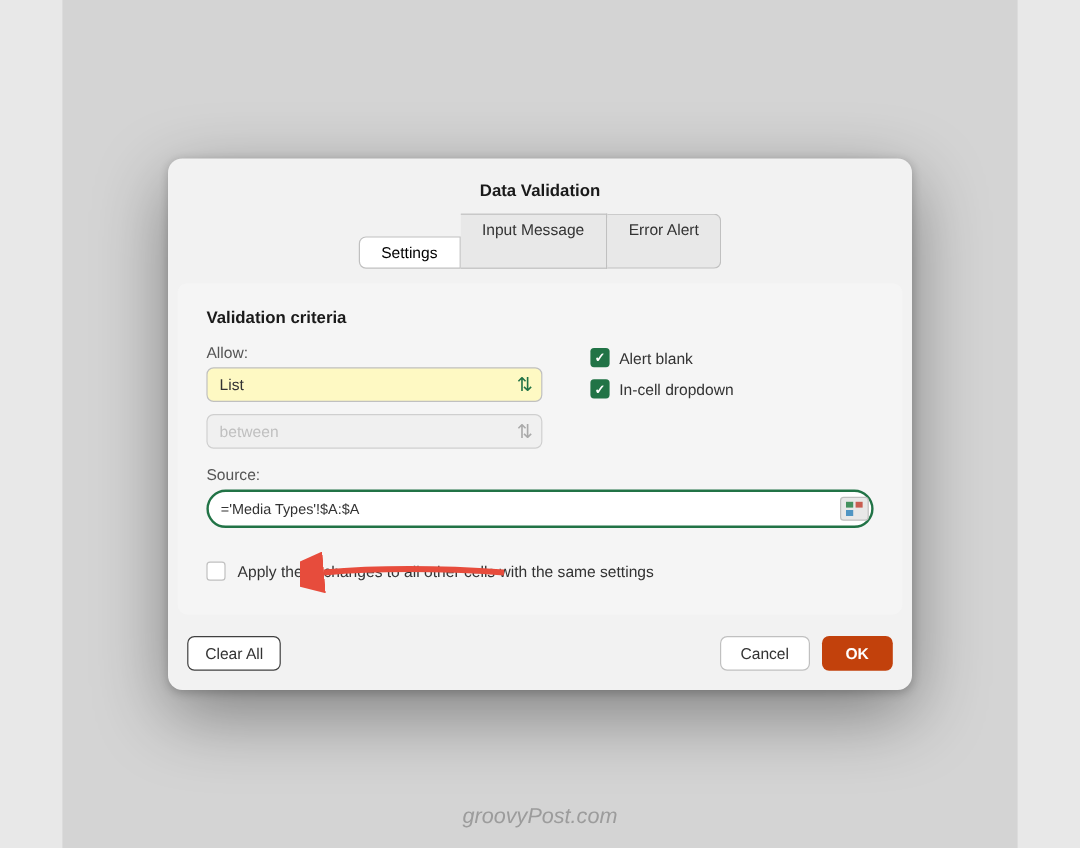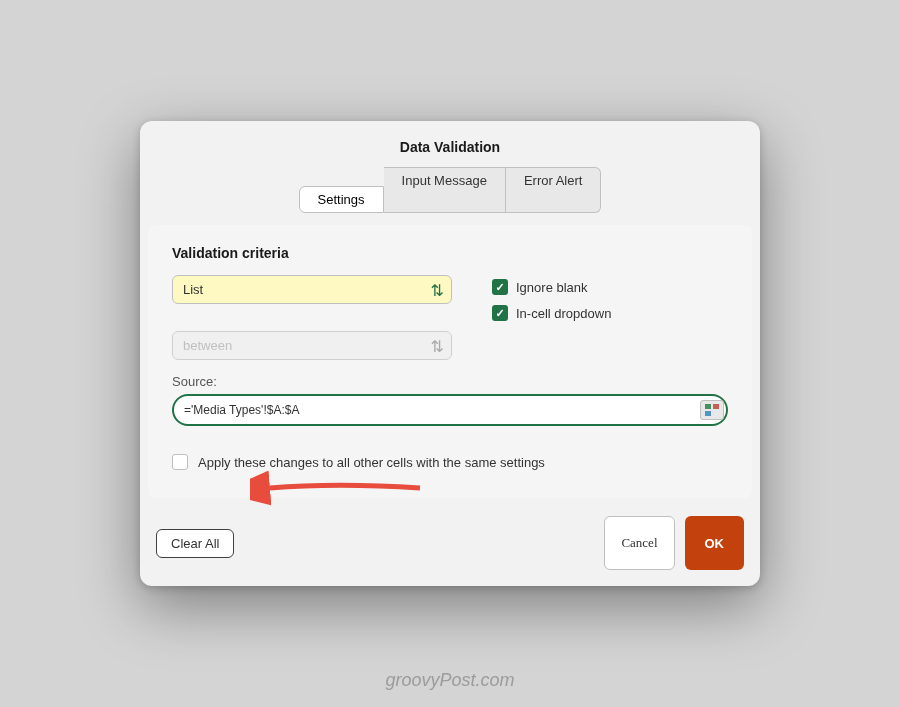--- a/index.html
+++ b/index.html
@@ -13,21 +13,21 @@
       height: 707px;
       background: #e8e8e8;
       display: flex;
       align-items: center;
       justify-content: center;
       font-family: -apple-system, BlinkMacSystemFont, 'Helvetica Neue', Arial, sans-serif;
       font-size: 13px;
     }
 
     .dialog-overlay {
-      width: 900px;
+      width: 796px;
       height: 707px;
       background: #d4d4d4;
       display: flex;
       align-items: center;
       justify-content: center;
       position: relative;
     }
 
     .dialog {
       width: 620px;
@@ -265,28 +265,27 @@
       color: #333;
       cursor: pointer;
     }
 
     .footer-right {
       display: flex;
       gap: 10px;
     }
 
     .btn-cancel {
-      padding: 18px 16px;
+      padding: 6px 16px;
       border: 1px solid #c0c0c0;
       border-radius: 6px;
       background: white;
       font-size: 13px;
       color: #333;
       cursor: pointer;
-      font-family: Liberation Serif, serif;
     }
 
     .btn-ok {
       padding: 6px 20px;
       border: none;
       border-radius: 6px;
       background: #c2410c;
       font-size: 13px;
       color: white;
       font-weight: 600;
@@ -329,34 +328,35 @@
       <div class="tab">Input Message</div>
       <div class="tab">Error Alert</div>
     </div>
 
     <div class="dialog-body">
 
       <div class="section-title">Validation criteria</div>
 
       <div class="form-row">
         <div class="form-left">
+          <div class="field-label">Allow:</div>
           <div class="select-wrapper">
             <select>
               <option>List</option>
             </select>
             <span class="select-arrow">⇅</span>
           </div>
         </div>
         <div class="form-right">
           <div class="checkboxes">
             <div class="checkbox-row">
               <div class="checkbox-custom">
                 <span class="checkmark">✓</span>
               </div>
-              <span class="checkbox-label">Ignore blank</span>
+              <span class="checkbox-label">Alert blank</span>
             </div>
             <div class="checkbox-row">
               <div class="checkbox-custom">
                 <span class="checkmark">✓</span>
               </div>
               <span class="checkbox-label">In-cell dropdown</span>
             </div>
           </div>
         </div>
       </div>

